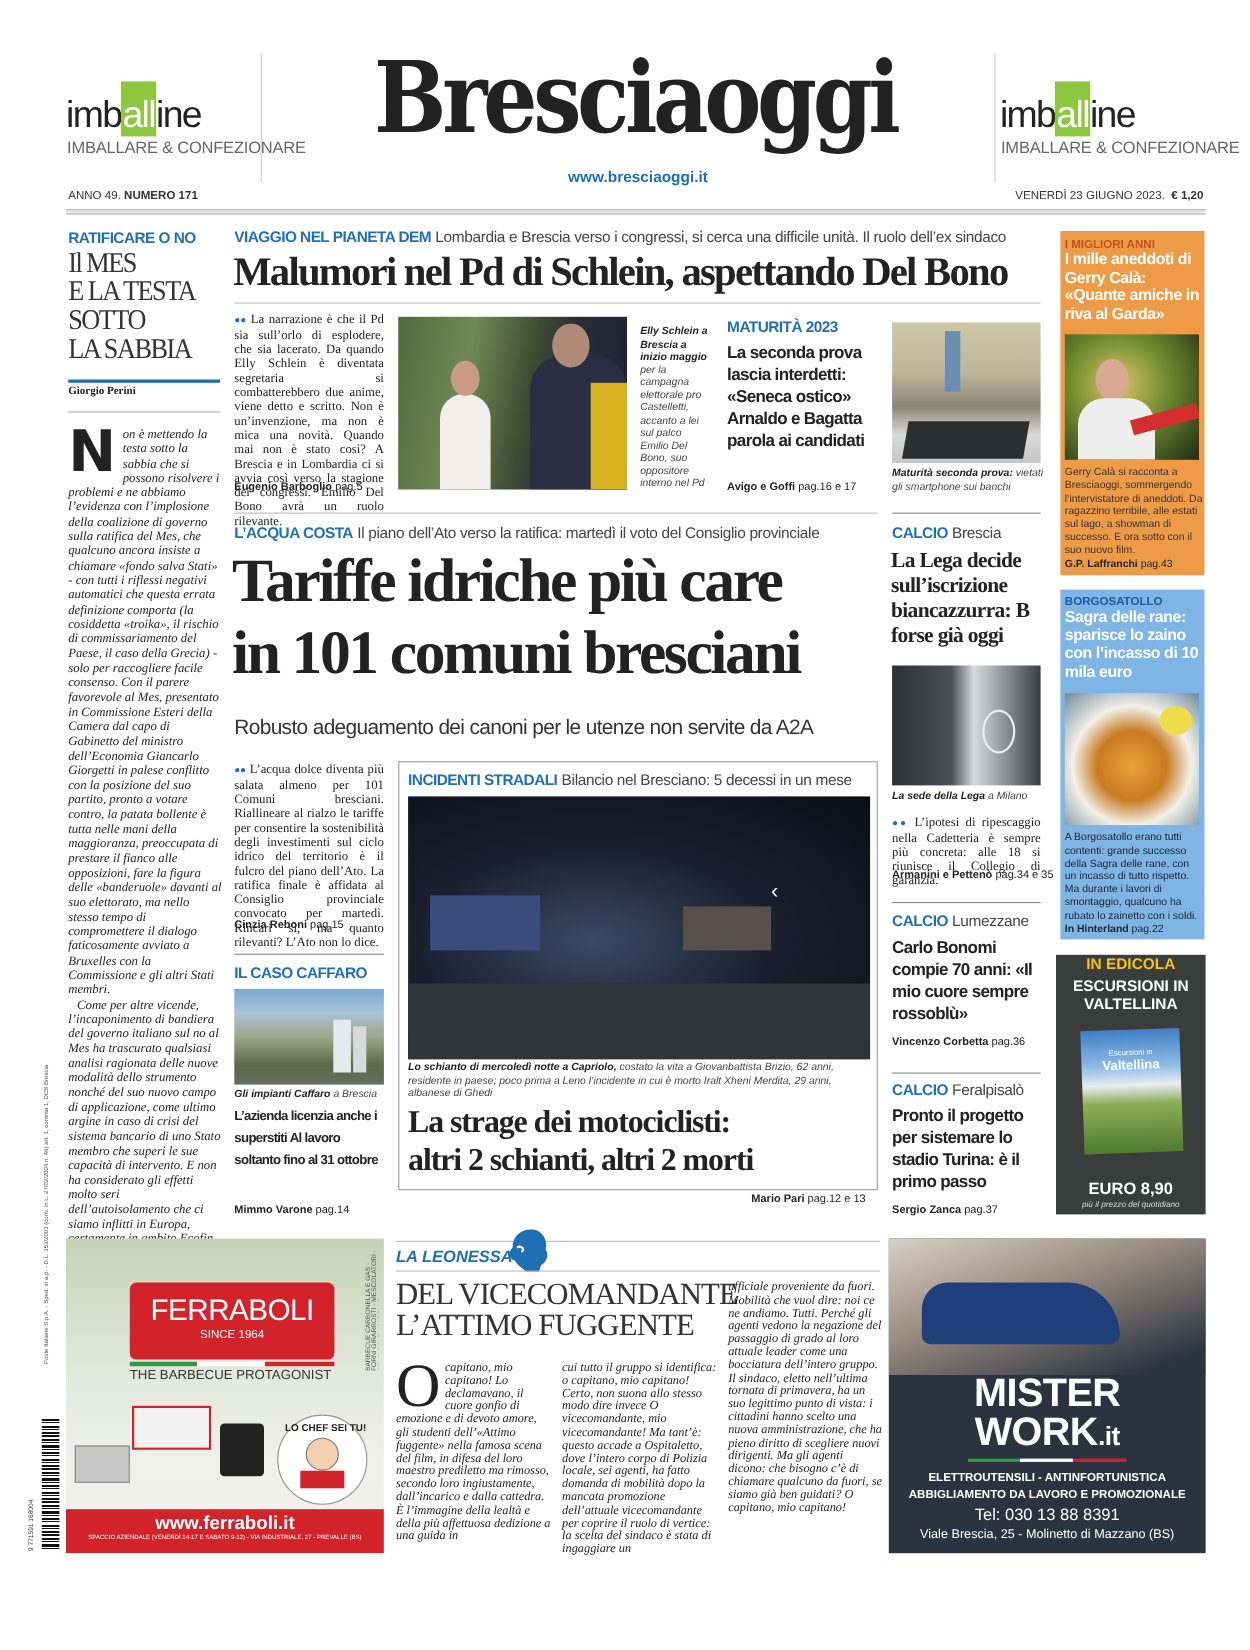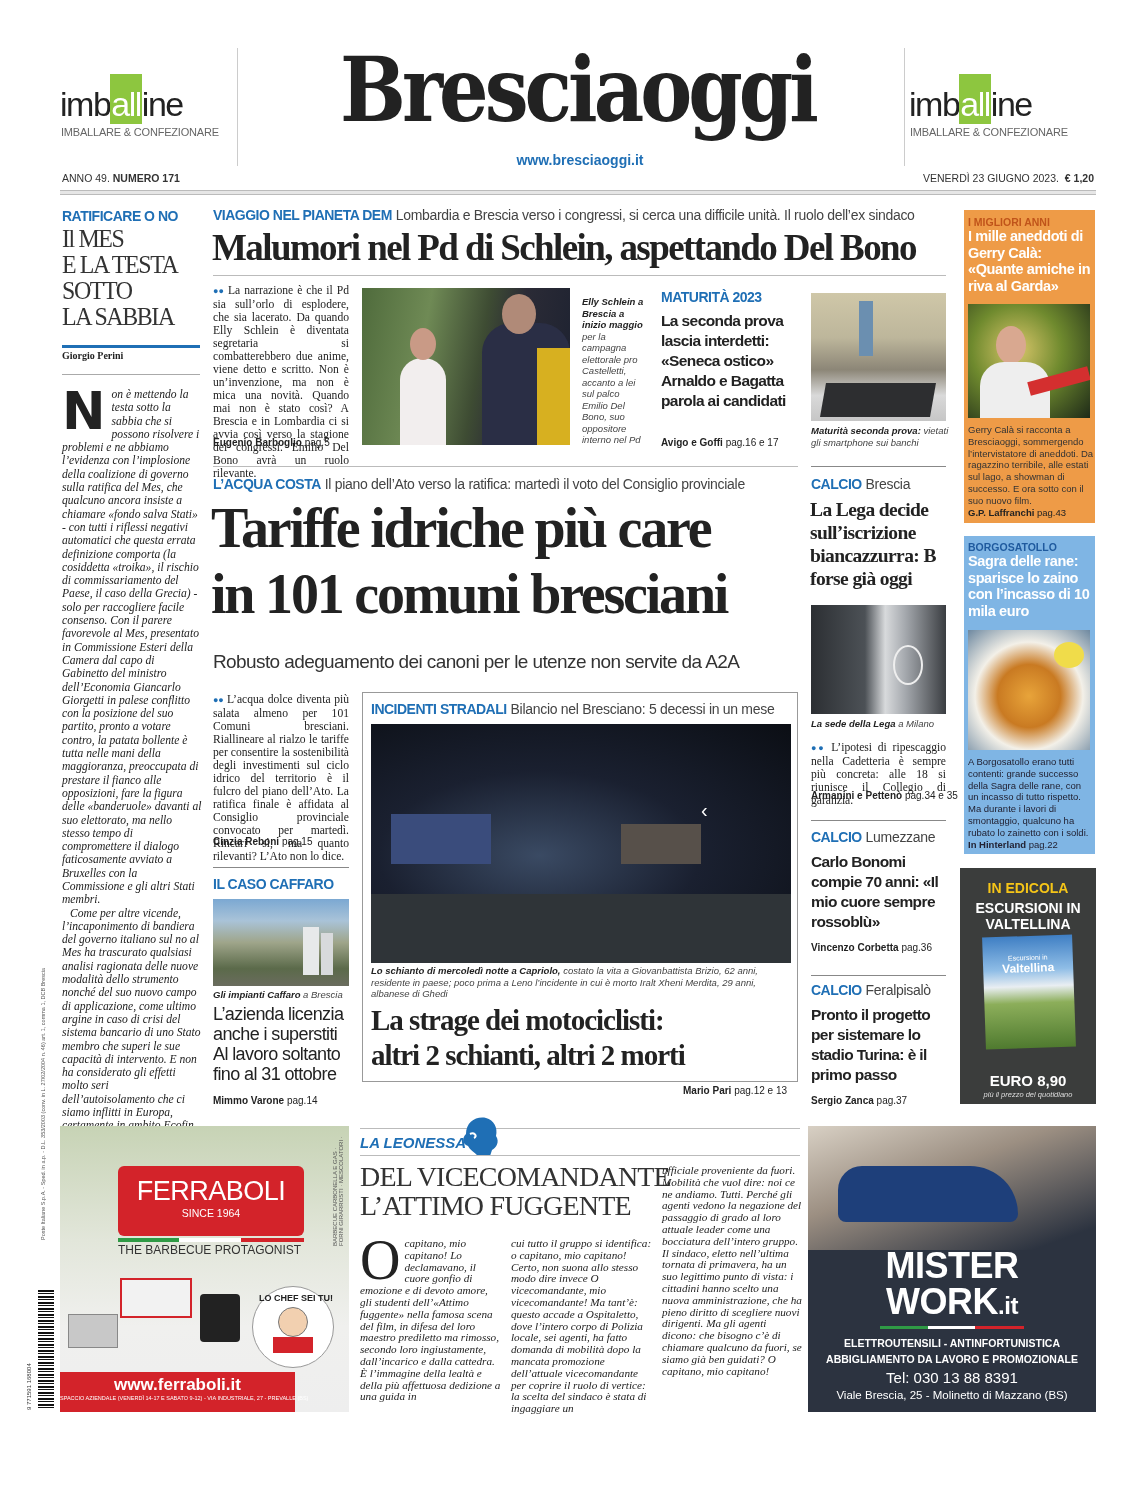--- a/index.html
+++ b/index.html
@@ -11,21 +11,21 @@
 .kick-sub{font-weight:normal;color:#444;letter-spacing:-0.3px}
 .hr{position:absolute;height:1px;background:#999}
 .photo{position:absolute;overflow:hidden}
 .byline{font-size:10px;color:#222}
 .byline b{font-weight:bold}
 .dots{color:#1f6fb5;font-size:9px;letter-spacing:-1px}
 
 
 .logo-imb{position:absolute;font-family:"Liberation Sans",sans-serif;font-weight:normal;font-size:34px;letter-spacing:-1.5px;color:#222}
 .logo-imb .all{background:#8dc63f;color:#fff;padding:0 1px;display:inline-block;line-height:40px;margin-top:-10px;padding-top:10px}
-.logo-sub{position:absolute;font-size:11px;color:#666;letter-spacing:-0.2px}
+.logo-sub{position:absolute;font-size:15px;color:#666;letter-spacing:-0.2px}
 .mast{position:absolute;left:305px;top:40px;width:545px;text-align:center;font-family:"DejaVu Serif","Liberation Serif",serif;font-weight:bold;font-size:78px;letter-spacing:-4px;color:#222;line-height:100px;transform:scaleY(1.15)}
 
 .italic-col{font-family:"Liberation Serif",serif;font-style:italic;font-size:11.6px;line-height:13.3px;color:#222}
 .body-serif{font-family:"Liberation Serif",serif;font-size:11.6px;line-height:13px;color:#222;text-align:justify}
 .cap-sans{font-family:"Liberation Sans",sans-serif;font-size:9.5px;line-height:11.5px;color:#444}
 .cap-sans b,.cap-sans i b{color:#222}
 </style>
 </head>
 <body>
 
@@ -133,21 +133,21 @@
   <div class="photo" style="left:4px;top:94px;width:122px;height:120px;background:radial-gradient(circle at 50% 55%,#e8a43a 0%,#c97a22 35%,#f3f0e8 60%,#6d88a0 100%)">
     <div class="abs" style="left:86px;top:12px;width:30px;height:26px;background:#f0dc4a;border-radius:50%"></div>
   </div>
   <div class="abs" style="left:4px;top:220px;width:126px;font-size:9.5px;line-height:11.8px;color:#223">
     <span>A Borgosatollo erano tutti contenti: grande successo della Sagra delle rane, con un incasso di tutto rispetto. Ma durante i lavori di smontaggio, qualcuno ha rubato lo zainetto con i soldi.</span>
     <div><b>In Hinterland</b> <span>pag.22</span></div>
   </div>
 </div>
 
 <div class="abs" style="left:960px;top:868px;width:136px;height:236px;background:#3b3d3c;text-align:center">
-  <div style="margin-top:12px;font-size:14px;font-weight:bold;color:#f5c518">IN EDICOLA</div>
+  <div style="font-size:14px;font-weight:bold;color:#f5c518">IN EDICOLA</div>
   <div style="margin:4px auto 0;width:120px;font-size:14px;font-weight:bold;color:#fff;line-height:16px">ESCURSIONI IN VALTELLINA</div>
   <div class="photo" style="left:24px;top:68px;width:90px;height:112px;background:linear-gradient(180deg,#3f7fc4 0%,#8fbde6 30%,#e9eef2 45%,#8cae5a 60%,#4f7a2f 100%);transform:rotate(-2deg)">
     <div style="margin-top:18px;font-size:7px;color:#fff">Escursioni in</div>
     <div style="font-size:12px;font-weight:bold;color:#fff">Valtellina</div>
   </div>
   <div class="abs" style="left:0;top:204px;width:136px;font-size:15px;font-weight:bold;color:#fff">EURO 8,90</div>
   <div class="abs" style="left:0;top:222px;width:136px;font-size:7.5px;font-style:italic;color:#ddd">più il prezzo del quotidiano</div>
 </div>
 
 <div>
@@ -203,21 +203,21 @@
 </div>
 
 <div>
   <div class="hr" style="left:213px;top:867px;width:136px;background:#888"></div>
   <div class="abs kicker" style="left:213px;top:876px;font-size:14px">IL CASO CAFFARO</div>
   <div class="photo" style="left:213px;top:899px;width:136px;height:87px;background:linear-gradient(180deg,#7ba8d2 0%,#a9c3d8 25%,#9fa58a 50%,#5b6a4a 80%,#6a6c5e 100%)">
     <div class="abs" style="left:90px;top:28px;width:16px;height:48px;background:#e7e9ea"></div>
     <div class="abs" style="left:108px;top:34px;width:12px;height:42px;background:#d8dadc"></div>
   </div>
   <div class="abs cap-sans" style="left:213px;top:989px;width:140px"><i><b>Gli impianti Caffaro</b> <span>a Brescia</span></i></div>
-  <div class="abs" style="left:213px;top:1004px;width:140px;font-size:18px;line-height:20px;font-weight:normal;letter-spacing:-0.6px;color:#222">L’azienda licenzia anche i superstiti Al lavoro soltanto fino al 31 ottobre</div>
+  <div class="abs" style="left:213px;top:1004px;width:140px;font-size:12px;line-height:20px;font-weight:bold;letter-spacing:-0.6px;color:#222">L’azienda licenzia anche i superstiti Al lavoro soltanto fino al 31 ottobre</div>
   <div class="abs byline" style="left:213px;top:1095px"><b>Mimmo Varone</b> <span>pag.14</span></div>
 </div>
 
 <div>
   <div class="hr" style="left:811px;top:820px;width:135px;background:#888"></div>
   <div class="abs" style="left:811px;top:829px;font-size:14px">
     <span class="kicker">CALCIO</span> <span class="kick-sub">Lumezzane</span>
   </div>
   <div class="abs" style="left:811px;top:852px;width:140px;font-size:15.5px;line-height:20px;font-weight:bold;letter-spacing:-0.6px;color:#222">Carlo Bonomi compie 70 anni: «Il mio cuore sempre rossoblù»</div>
   <div class="abs byline" style="left:811px;top:942px"><b>Vincenzo Corbetta</b> <span>pag.36</span></div>
@@ -261,21 +261,21 @@
   <div class="abs" style="left:58px;top:117px;font-size:12px;color:#333;white-space:nowrap">THE BARBECUE PROTAGONIST</div>
   <div class="abs" style="left:60px;top:152px;width:72px;height:40px;background:#f2f2f2;border:2px solid #d3232a"></div>
   <div class="abs" style="left:140px;top:168px;width:40px;height:48px;background:#222;border-radius:4px"></div>
   <div class="abs" style="left:8px;top:188px;width:50px;height:34px;background:#c8c8c8;border:1px solid #888"></div>
   <div class="abs" style="left:192px;top:160px;width:82px;height:82px;border-radius:50%;background:#fff;border:1px solid #999;text-align:right;padding-top:6px;font-size:9px;font-weight:bold;color:#222">
     <span>LO CHEF SEI TU!</span>
     <div style="margin:4px auto 0;width:30px;height:30px;border-radius:50%;background:#f2d0b0;border:1px solid #777"></div>
     <div style="margin:0 auto;width:40px;height:16px;background:#d3232a"></div>
   </div>
   <div class="abs" style="left:272px;top:10px;width:12px;height:110px;font-size:6px;color:#555;writing-mode:vertical-rl;transform:rotate(180deg);overflow:hidden">BARBECUE CARBONELLA E GAS · FORNI GIRARROSTI · MESCOLATORI · GRATICOLE · PADELLE</div>
-  <div class="abs" style="left:0;top:246px;width:235px;height:40px;background:#d3232a;text-align:center">
+  <div class="abs" style="left:0;top:246px;width:289px;height:40px;background:#d3232a;text-align:center">
     <div style="margin-top:3px;font-size:17px;font-weight:bold;color:#fff">www.ferraboli.it</div>
     <div style="font-size:5.5px;color:#fff;white-space:nowrap">SPACCIO AZIENDALE (VENERDÌ 14-17 E SABATO 9-12) - VIA INDUSTRIALE, 27 - PREVALLE (BS)</div>
   </div>
 </div>
 
 <div class="abs" style="left:808px;top:1126px;width:288px;height:286px;background:#2c3340;overflow:hidden;text-align:center">
   <div class="abs" style="left:0;top:0;width:288px;height:124px;background:linear-gradient(160deg,#d8d0c4 0%,#9c8f82 40%,#2c3340 90%)">
     <div class="abs" style="left:30px;top:40px;width:180px;height:56px;background:#1e3f7a;border-radius:30px 60px 10px 10px"></div>
   </div>
   <div class="abs" style="left:0;top:122px;width:288px;font-size:36px;font-weight:bold;color:#fff;line-height:36px;letter-spacing:-0.5px">

